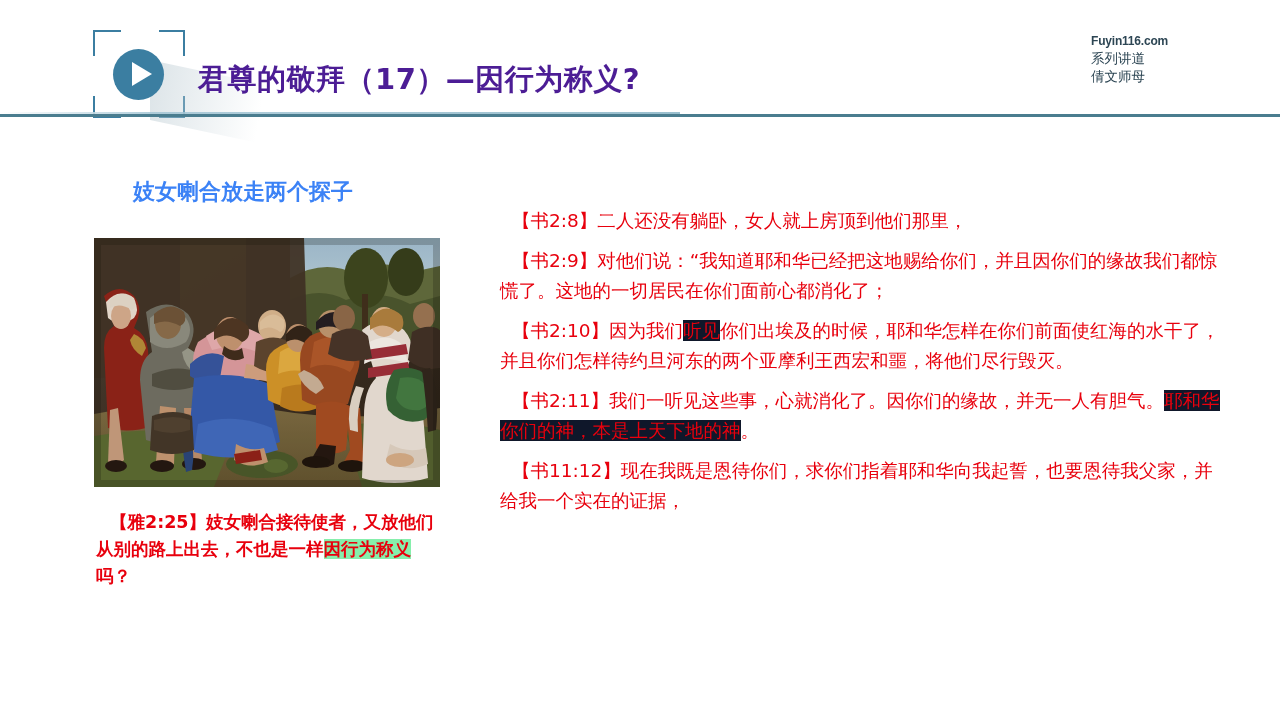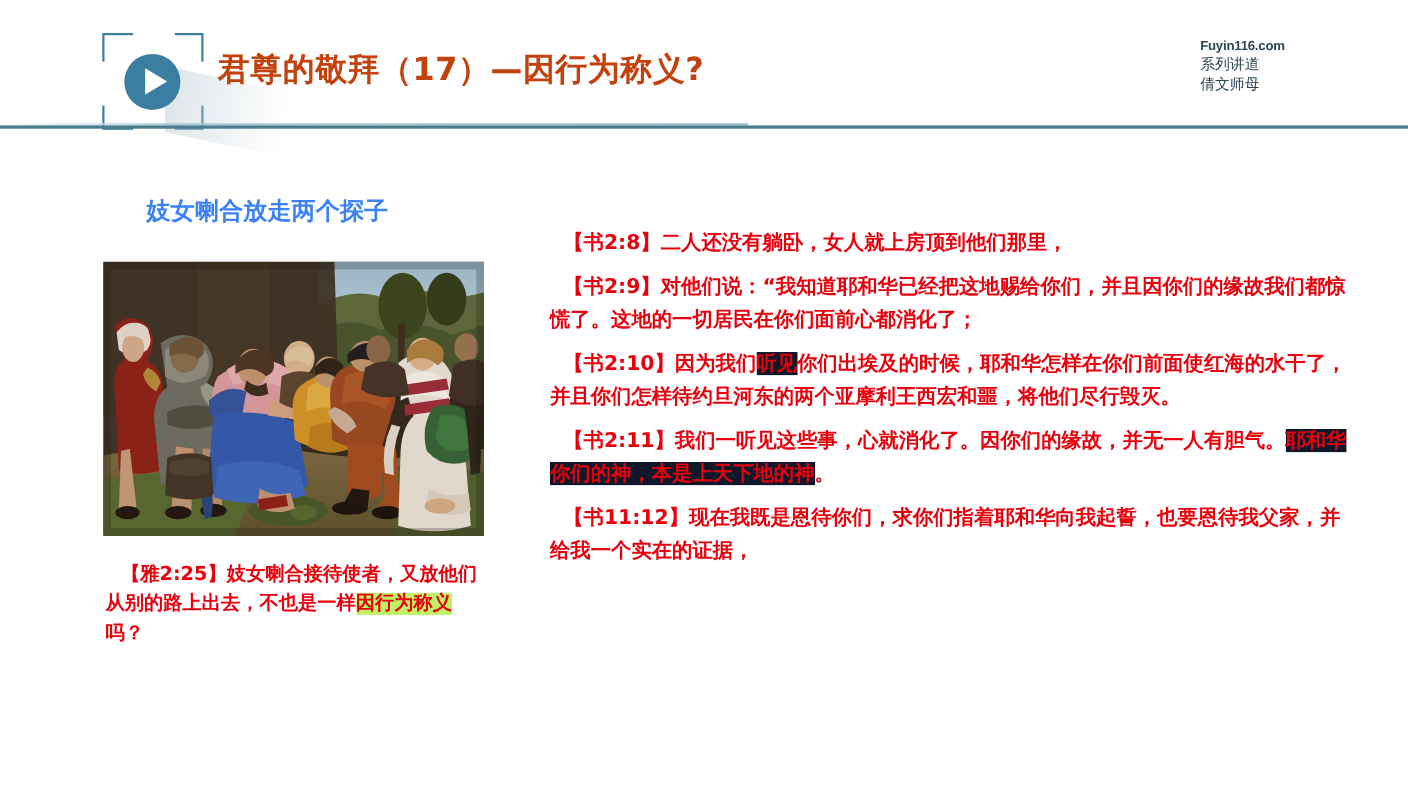--- a/index.html
+++ b/index.html
@@ -65,24 +65,24 @@
     left: 150px; top: 60px;
     width: 150px; height: 60px;
     background: linear-gradient(100deg, rgba(190,205,212,0.55) 0%, rgba(255,255,255,0) 72%);
     transform: skewY(12deg);
     transform-origin: left top;
     pointer-events: none;
   }
 
   #slide-title {
     position: absolute;
-    left: 198px; top: 44px;
+    left: 198px; top: 60px;
     font-size: 29px;
     font-weight: bold;
-    color: #c2410c;
+    color: #4c1d95;
     letter-spacing: 0.5px;
     white-space: nowrap;
     font-family: "DejaVu Sans", "Liberation Sans", sans-serif;
   }
 
   #brand {
     position: absolute;
     right: 112px; top: 33px;
     text-align: left;
     color: #2d4654;
@@ -141,34 +141,34 @@
     width: 348px;
     font-size: 17.5px;
     font-weight: bold;
     line-height: 1.55;
     color: #E8000D;
     text-align: left;
     text-indent: 14px;
     font-family: "DejaVu Sans", "Liberation Sans", sans-serif;
   }
   #caption .hl {
-    background: #bef264;
+    background: #86efac;
   }
 
   
   #verses {
     position: absolute;
     left: 500px; top: 206px;
     width: 730px;
   }
   .verse {
     font-size: 18.5px;
     line-height: 1.62;
     color: #E8000D;
-    font-weight: bold;
+    font-weight: normal;
     margin-bottom: 10px;
     text-indent: 12px;
     font-family: "DejaVu Sans", "Liberation Sans", sans-serif;
   }
   .verse:last-child { margin-bottom: 0; }
   .verse .hl {
     background: #0f172a;
   }
 </style>
 </head>

